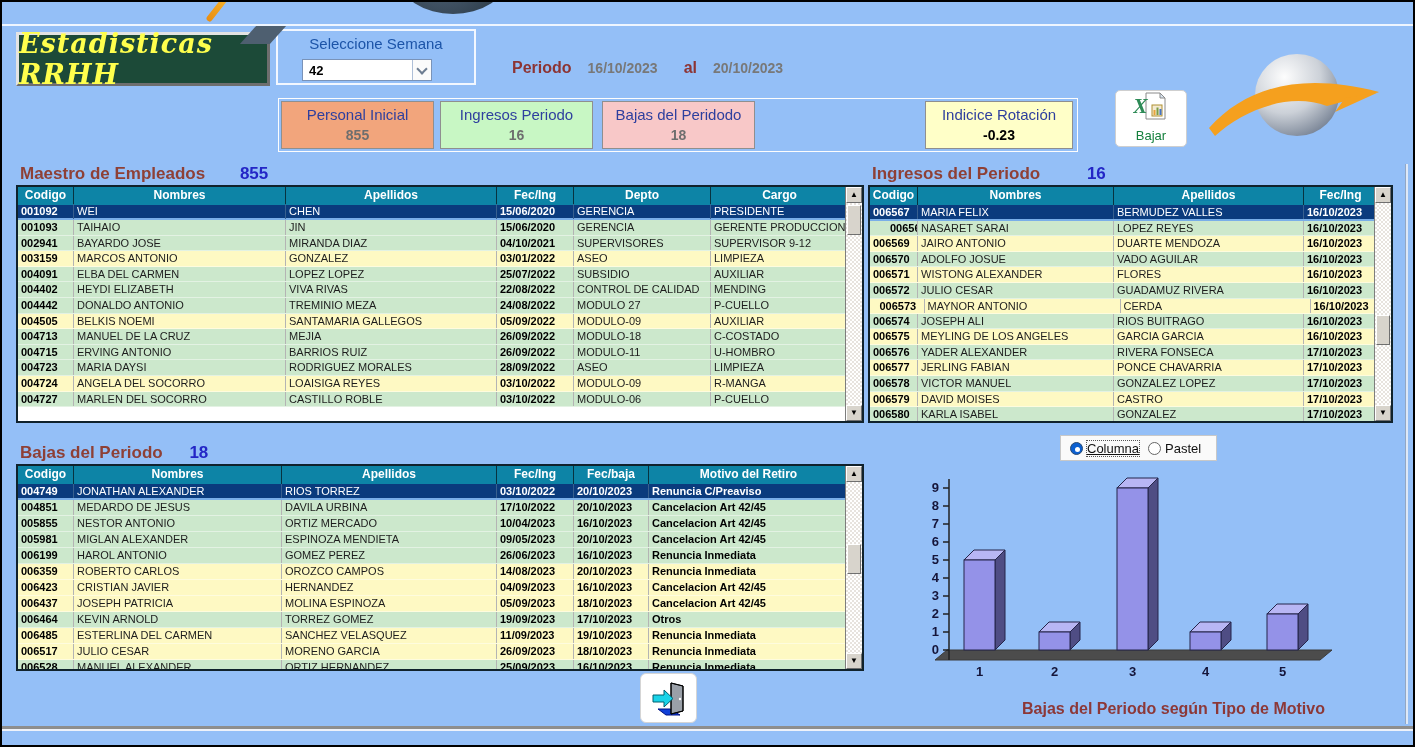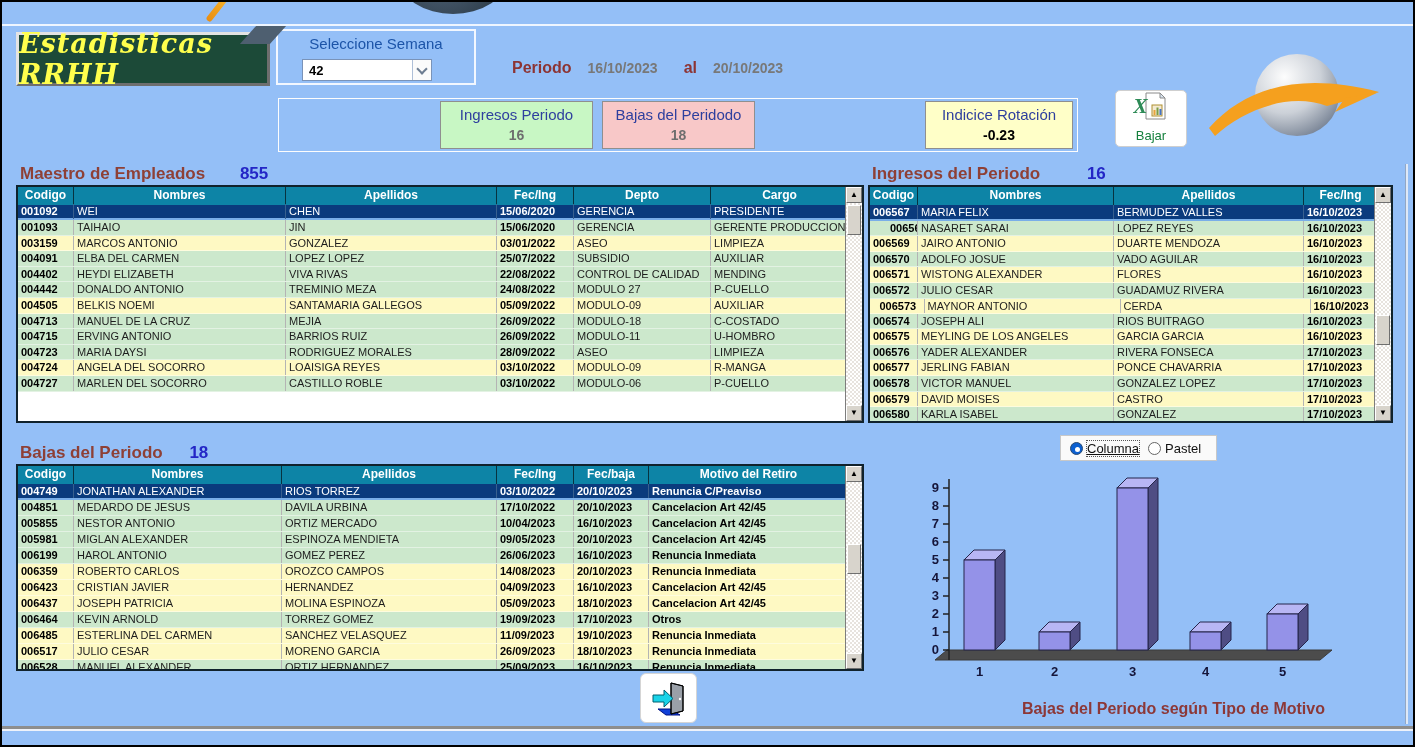--- a/index.html
+++ b/index.html
@@ -134,20 +134,24 @@
   </div>
 
   <div class="periodo">
     <span class="kw">Periodo</span>
     <span class="dt m1">16/10/2023</span>
     <span class="kw m2">al</span>
     <span class="dt m3">20/10/2023</span>
   </div>
 
   <div class="cards">
+      <div class="card" style="left: 2px; width: 153px; background: rgb(242, 165, 124);">
+        <div class="lb">Personal Inicial</div>
+        <div class="vl">855</div>
+      </div>
       <div class="card" style="left: 161px; width: 153px; background: rgb(200, 247, 196);">
         <div class="lb">Ingresos Periodo</div>
         <div class="vl">16</div>
       </div>
       <div class="card" style="left: 323px; width: 153px; background: rgb(248, 200, 200);">
         <div class="lb">Bajas del Peridodo</div>
         <div class="vl">18</div>
       </div>
       <div class="card" style="left: 646px; width: 148px; background: rgb(255, 255, 200);">
         <div class="lb">Indicice Rotación</div>
@@ -206,20 +210,28 @@
         <div class="gc" style="width: 137px; line-height: 14.6px;">GERENCIA</div>
         <div class="gc" style="width: 138px; line-height: 14.6px;">PRESIDENTE</div>
       </div>
       <div class="grow g" style="height: 15.6px;">
         <div class="gc b" style="width: 56px; line-height: 14.6px;">001093</div>
         <div class="gc" style="width: 212px; line-height: 14.6px;">TAIHAIO</div>
         <div class="gc" style="width: 211px; line-height: 14.6px;">JIN</div>
         <div class="gc b" style="width: 77px; line-height: 14.6px;">15/06/2020</div>
         <div class="gc" style="width: 137px; line-height: 14.6px;">GERENCIA</div>
         <div class="gc" style="width: 138px; line-height: 14.6px;">GERENTE PRODUCCION</div>
+      </div>
+      <div class="grow g" style="height: 15.6px;">
+        <div class="gc b" style="width: 56px; line-height: 14.6px;">002941</div>
+        <div class="gc" style="width: 212px; line-height: 14.6px;">BAYARDO JOSE</div>
+        <div class="gc" style="width: 211px; line-height: 14.6px;">MIRANDA DIAZ</div>
+        <div class="gc b" style="width: 77px; line-height: 14.6px;">04/10/2021</div>
+        <div class="gc" style="width: 137px; line-height: 14.6px;">SUPERVISORES</div>
+        <div class="gc" style="width: 138px; line-height: 14.6px;">SUPERVISOR 9-12</div>
       </div>
       <div class="grow w" style="height: 15.6px;">
         <div class="gc b" style="width: 56px; line-height: 14.6px;">003159</div>
         <div class="gc" style="width: 212px; line-height: 14.6px;">MARCOS ANTONIO</div>
         <div class="gc" style="width: 211px; line-height: 14.6px;">GONZALEZ</div>
         <div class="gc b" style="width: 77px; line-height: 14.6px;">03/01/2022</div>
         <div class="gc" style="width: 137px; line-height: 14.6px;">ASEO</div>
         <div class="gc" style="width: 138px; line-height: 14.6px;">LIMPIEZA</div>
       </div>
       <div class="grow g" style="height: 15.6px;">

